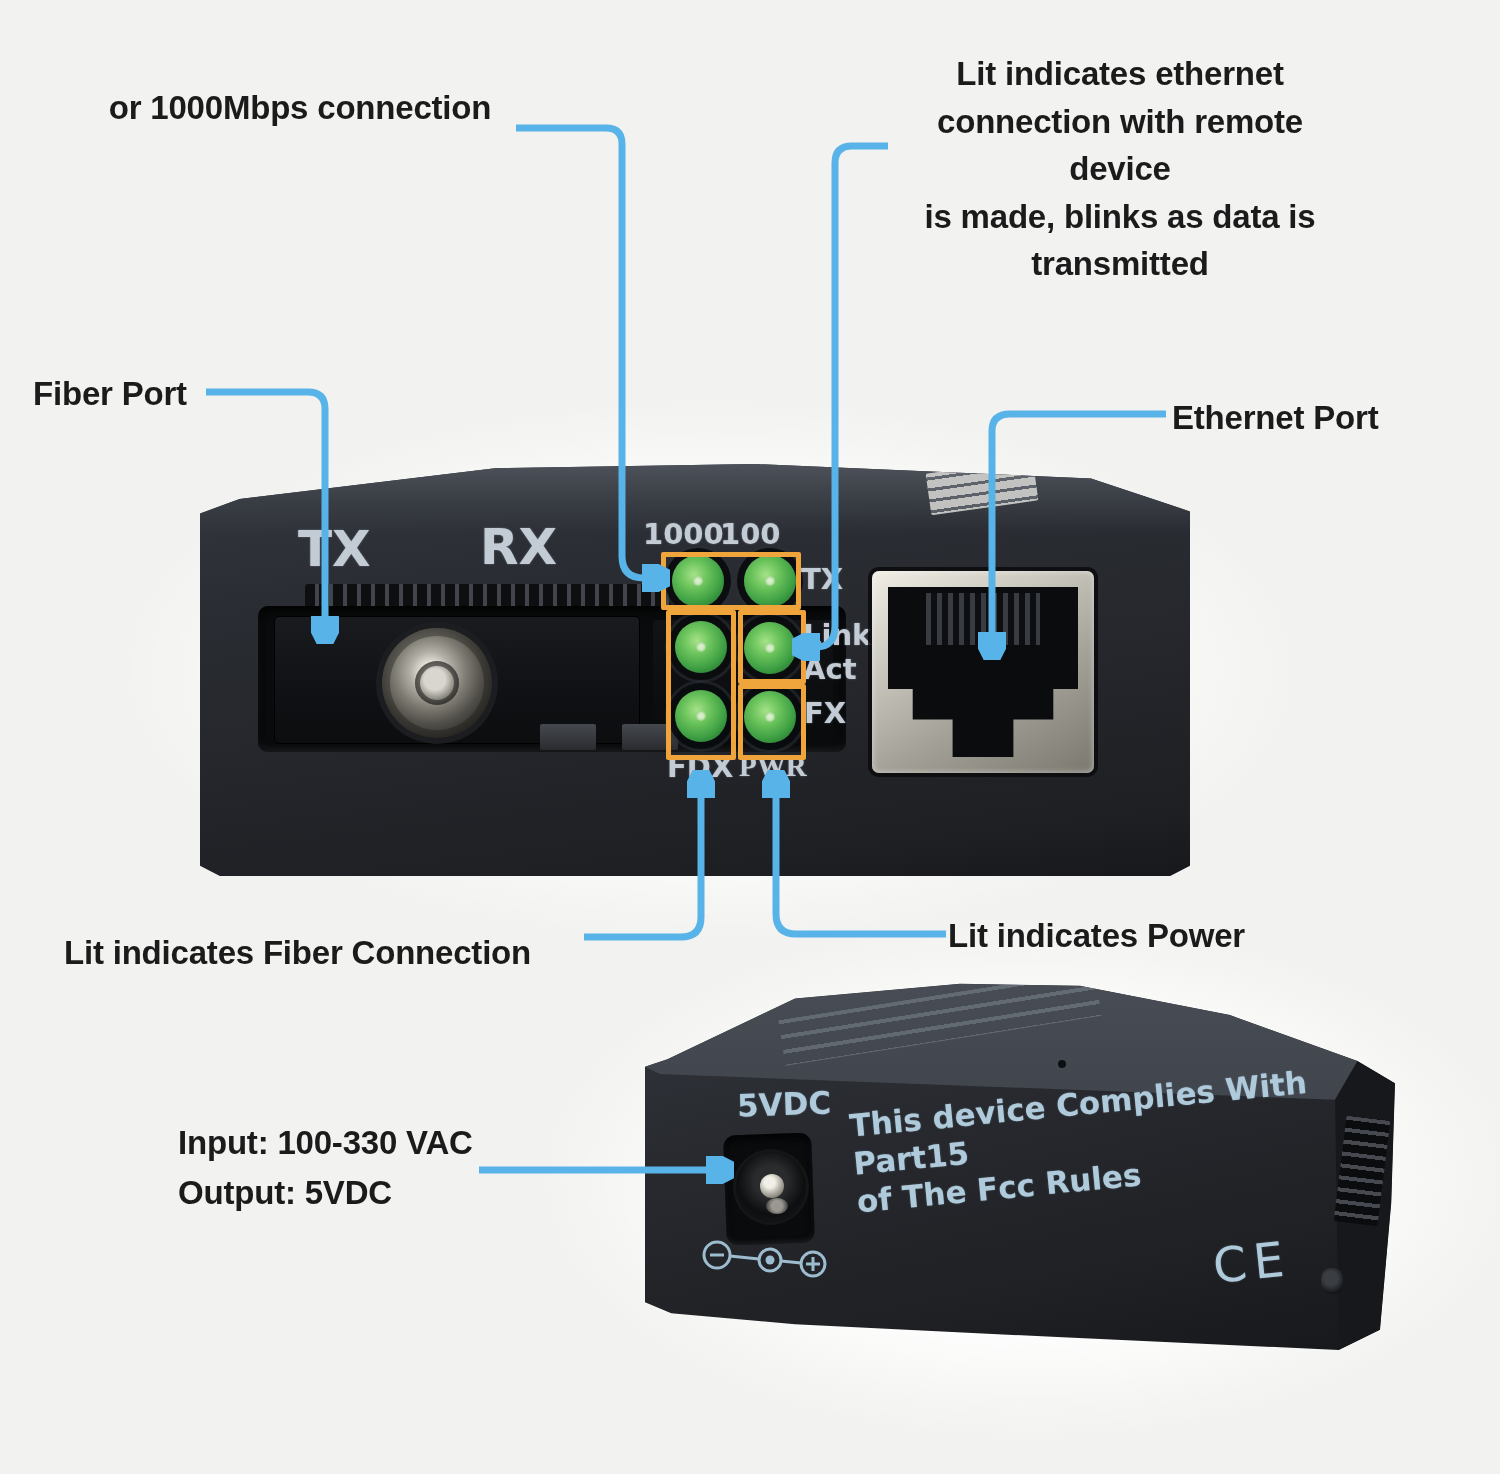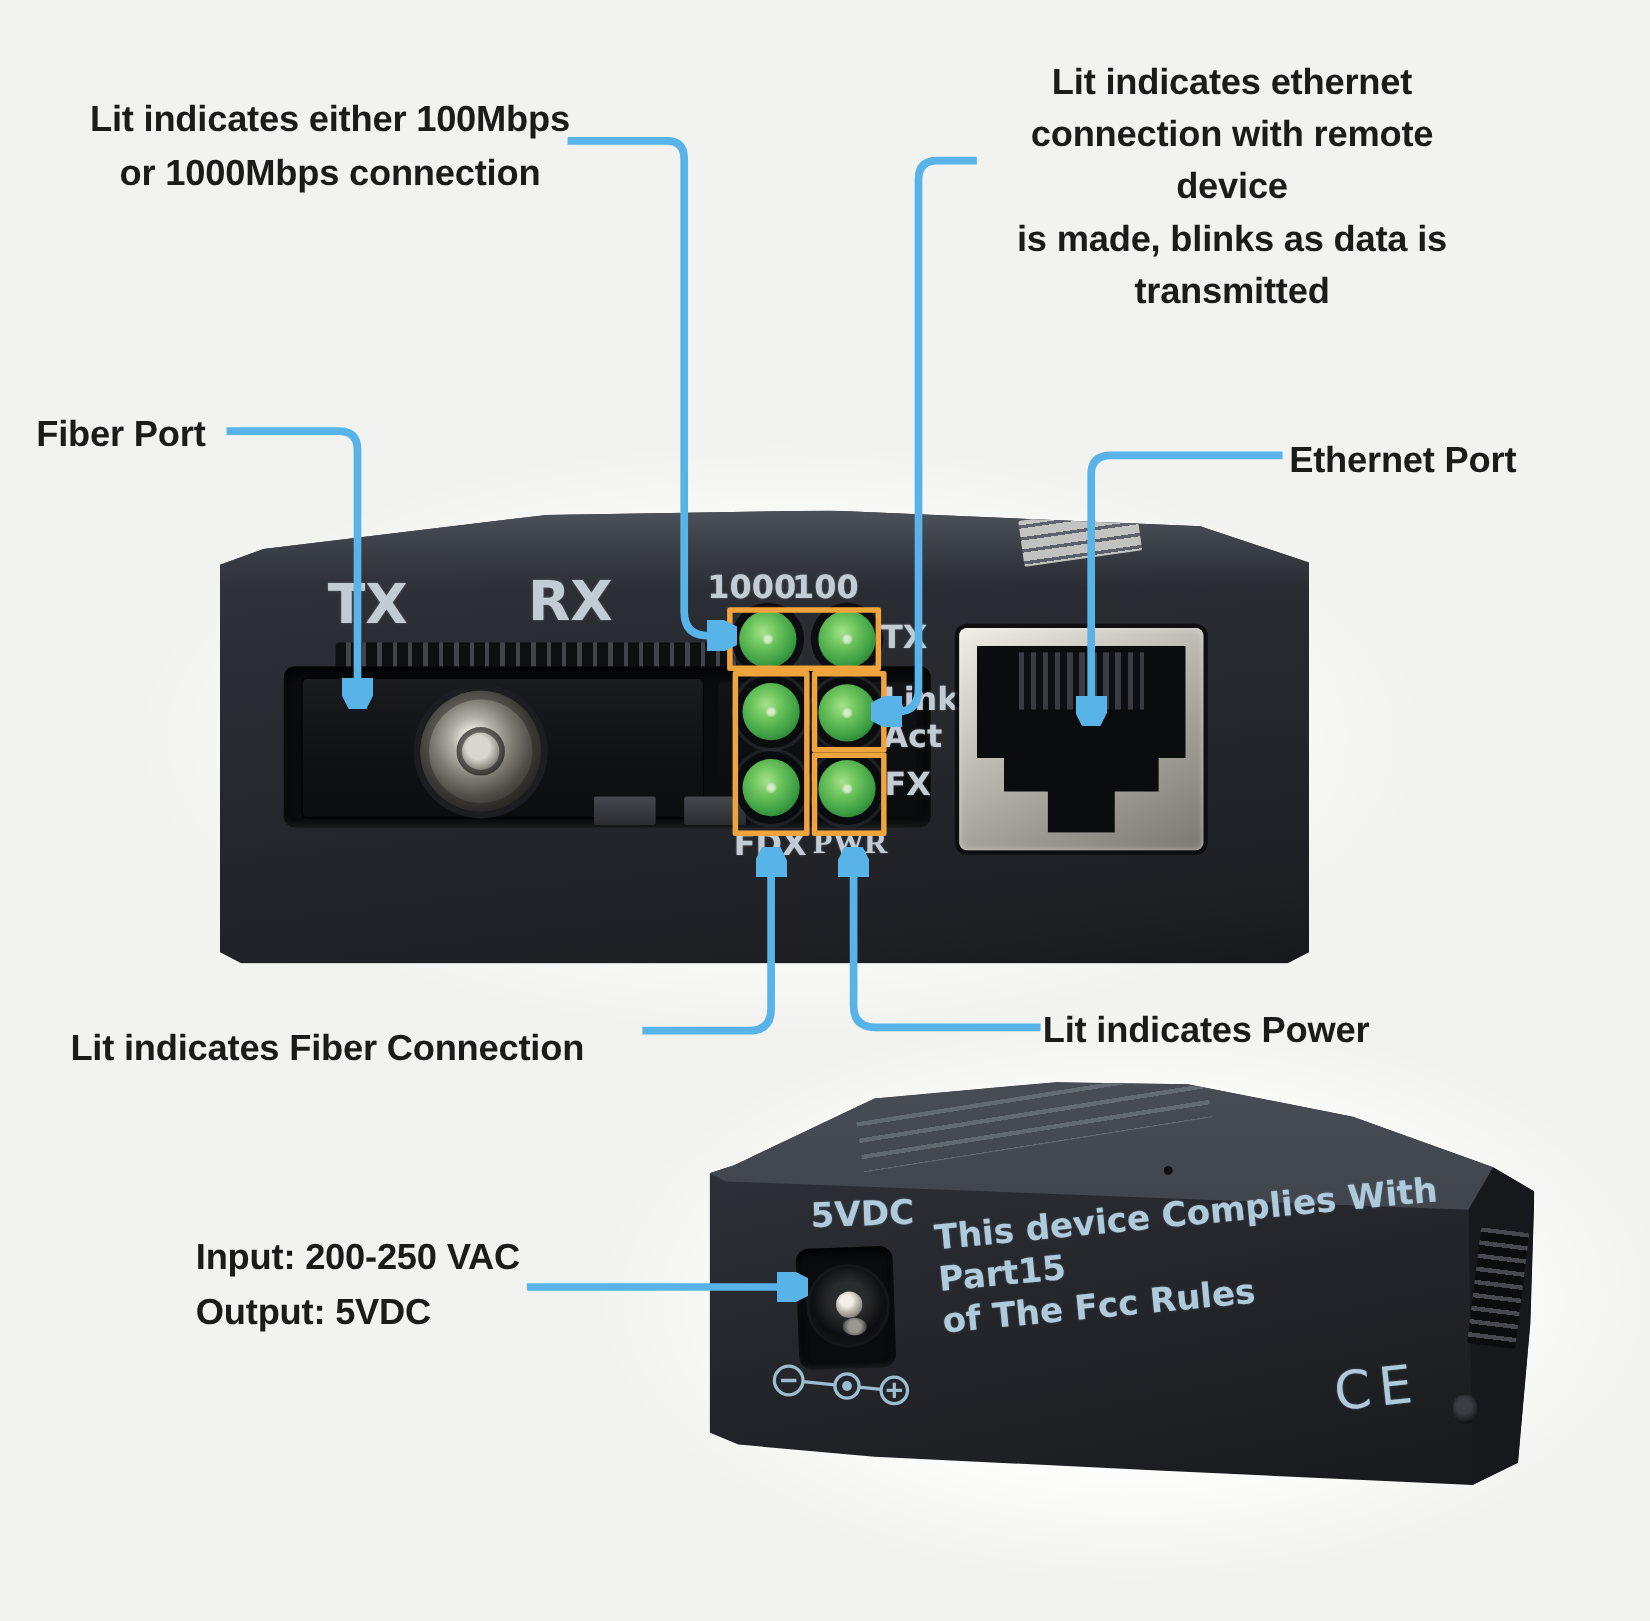--- a/index.html
+++ b/index.html
@@ -247,34 +247,33 @@
     <path d="M 516 128 H 606 Q 622 128 622 144 V 556 Q 622 578 644 578 H 648" marker-end="url(#arr)"></path>
     <path d="M 888 146 H 852 Q 835 146 835 163 V 626 Q 835 647 816 647 H 814" marker-end="url(#arr)"></path>
     <path d="M 206 392 H 308 Q 325 392 325 409 V 622" marker-end="url(#arr)"></path>
     <path d="M 1166 414 H 1010 Q 992 414 992 431 V 638" marker-end="url(#arr)"></path>
     <path d="M 584 937 H 681 Q 701 937 701 917 V 792" marker-end="url(#arr)"></path>
     <path d="M 946 934 H 796 Q 776 934 776 914 V 792" marker-end="url(#arr)"></path>
     <path d="M 479 1170 H 712" marker-end="url(#arr)"></path>
   </svg>
 
   <div class="note center note-speed">
-    <div>Lit indicates either 100Mbps</div>
     <div>or 1000Mbps connection</div>
   </div>
 
   <div class="note center note-eth-act">
     <div>Lit indicates ethernet</div>
     <div>connection with remote device</div>
     <div>is made, blinks as data is</div>
     <div>transmitted</div>
   </div>
 
   <div class="note note-fiber-port">Fiber Port</div>
   <div class="note note-eth-port">Ethernet Port</div>
   <div class="note note-fiber-conn">Lit indicates Fiber Connection</div>
   <div class="note note-power">Lit indicates Power</div>
 
   <div class="note note-io">
-    <div>Input: 200-250 VAC</div>
+    <div>Input: 100-330 VAC</div>
     <div>Output: 5VDC</div>
   </div>
 
 </div>
 
 </body></html>

